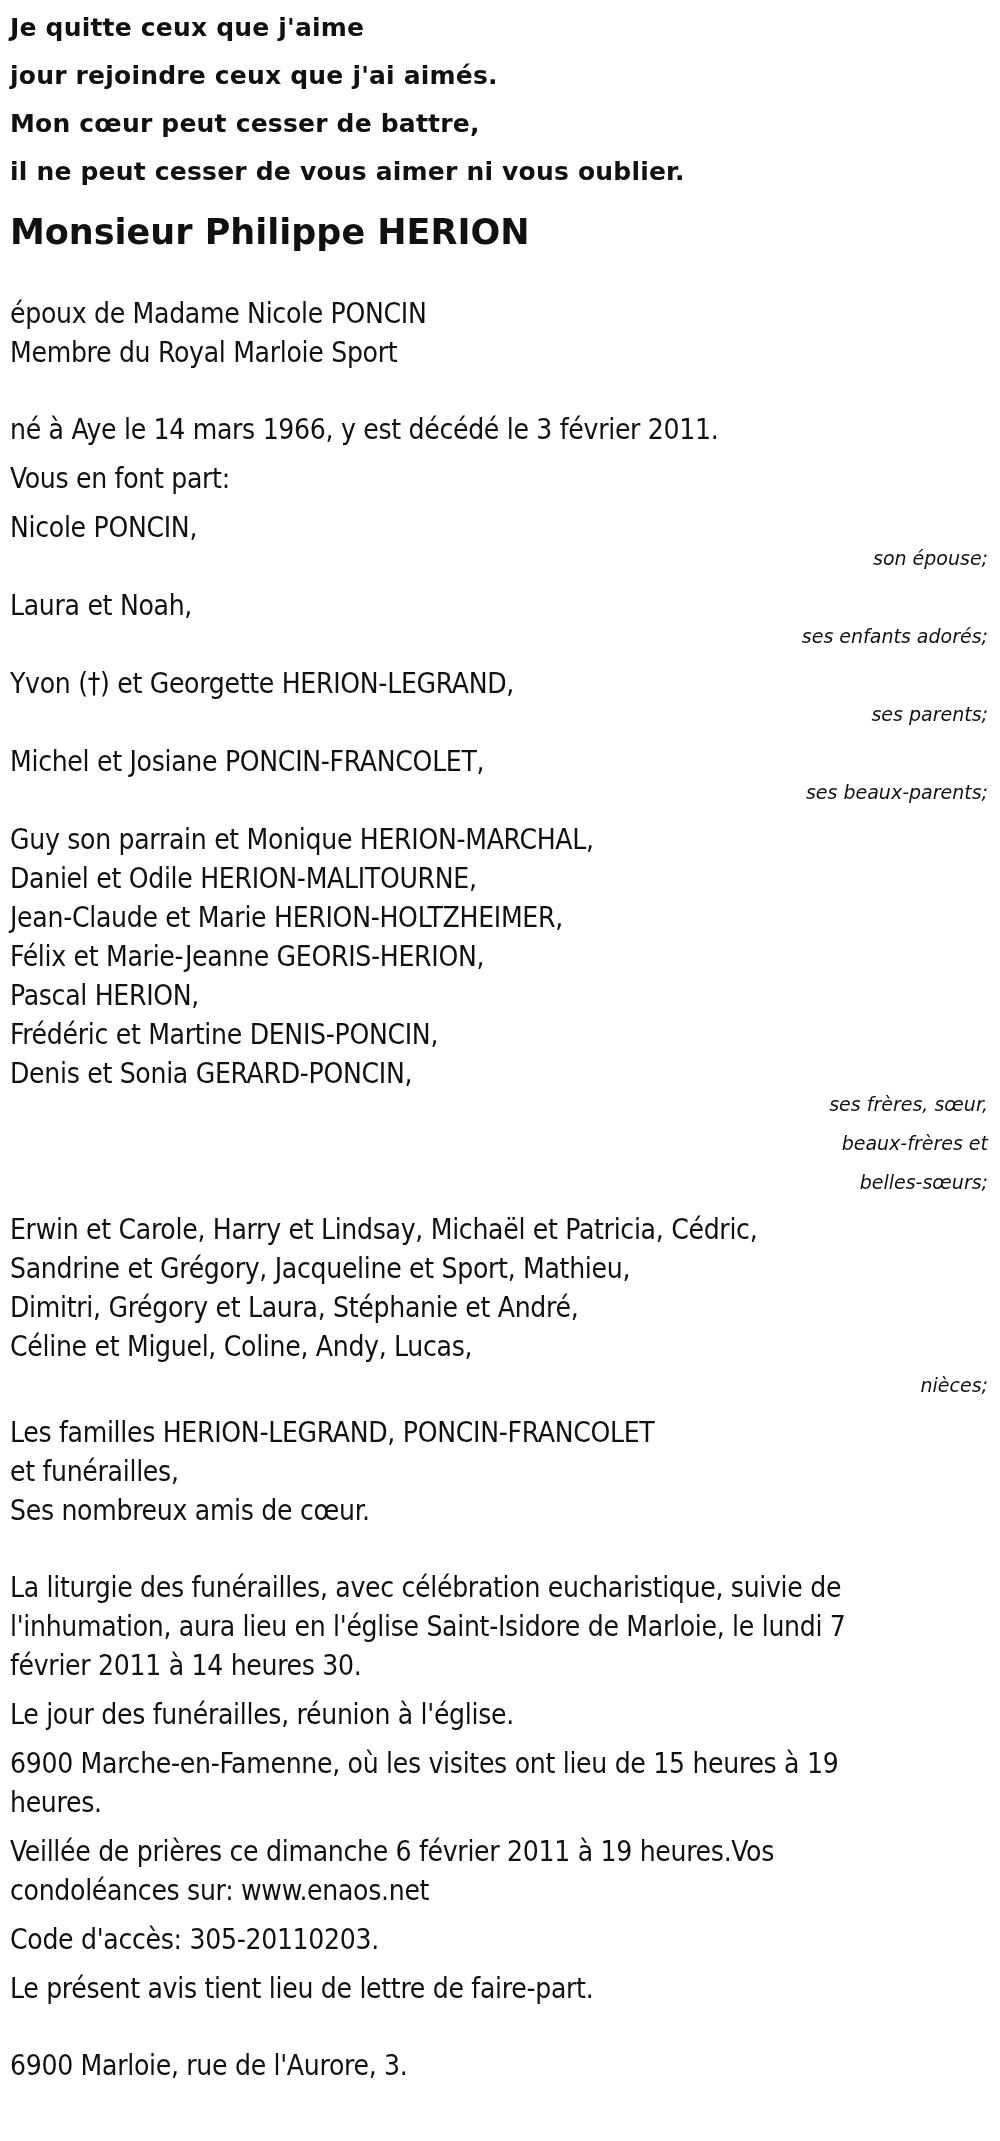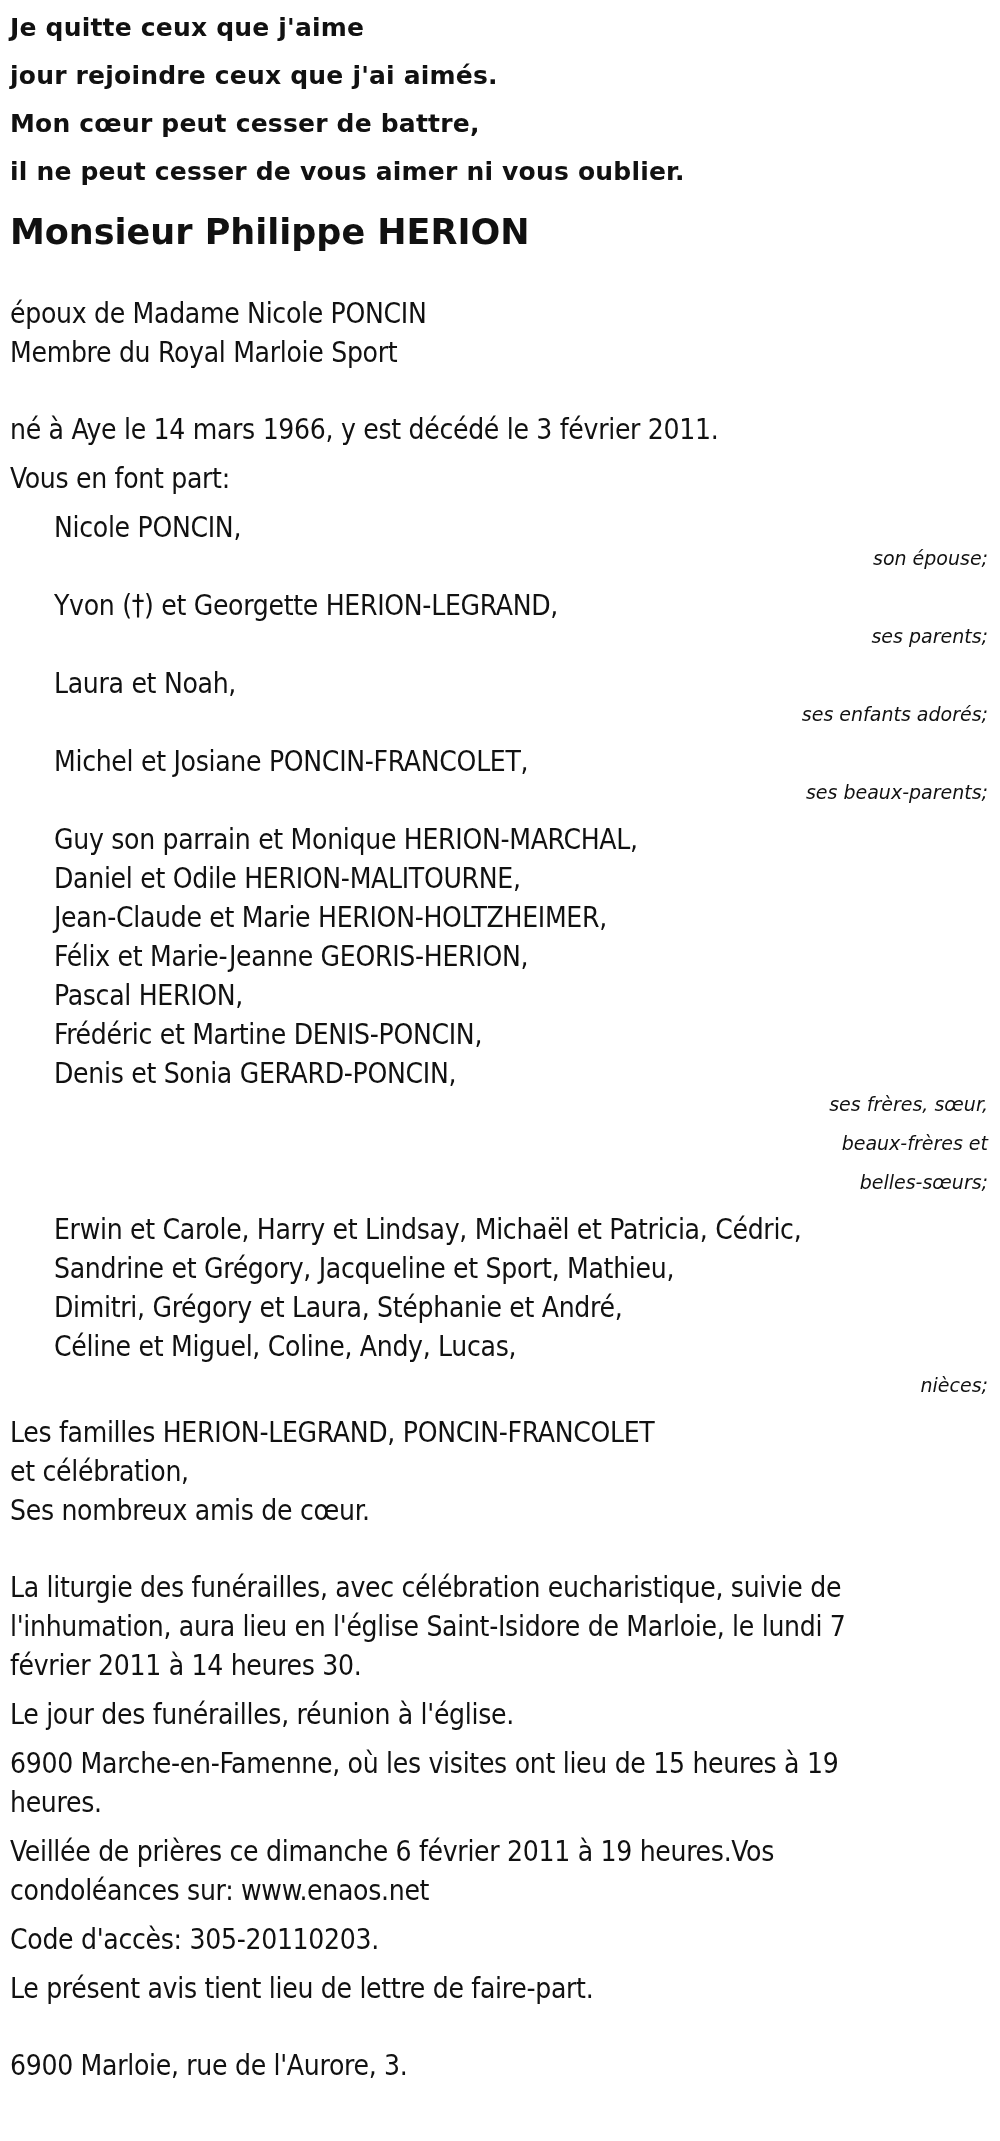--- a/index.html
+++ b/index.html
@@ -8,21 +8,21 @@
     font-family: "DejaVu Sans", sans-serif; color: #111111;
   }
   .page { position: absolute; left: 10px; top: 0; width: 980px; }
   .poem { margin: 8px 0 0 0; }
   .poem-line { font-weight: bold; font-size: 25px; line-height: 40px; height: 40px; margin-bottom: 8px; letter-spacing: 0.2px; }
   .title { font-weight: bold; font-size: 35px; line-height: 44px; margin: 18px 0 40px 0; }
   .line { font-size: 28px; line-height: 39px; font-stretch: condensed; letter-spacing: -0.3px; }
   .gap { height: 38px; }
   .para-gap { margin-bottom: 10px; }
   .relation { font-style: italic; text-align: right; font-size: 19px; line-height: 39px; padding-right: 2px; }
-  .block { margin-bottom: 8px; margin-left: 44px; }
+  .block { margin-bottom: 8px; }
   .bold { font-weight: normal; }
   .rel-tight { margin-top: -8px; }
   .stack .line { margin: 0; }
 </style>
 </head>
 <body>
 
 <div class="page">
 
   <div class="poem">
@@ -40,27 +40,27 @@
 
   <div class="line para-gap">né à Aye le 14 mars 1966, y est décédé le 3 février 2011.</div>
   <div class="line para-gap">Vous en font part:</div>
 
   <div class="block">
     <div class="line">Nicole PONCIN,</div>
     <div class="relation rel-tight">son épouse;</div>
   </div>
 
   <div class="block">
-    <div class="line">Yvon (†) et Georgette HERION-LEGRAND,</div>
-    <div class="relation rel-tight">ses parents;</div>
+    <div class="line">Laura et Noah,</div>
+    <div class="relation rel-tight">ses enfants adorés;</div>
   </div>
 
   <div class="block">
-    <div class="line">Laura et Noah,</div>
-    <div class="relation rel-tight">ses enfants adorés;</div>
+    <div class="line">Yvon (†) et Georgette HERION-LEGRAND,</div>
+    <div class="relation rel-tight">ses parents;</div>
   </div>
 
   <div class="block">
     <div class="line">Michel et Josiane PONCIN-FRANCOLET,</div>
     <div class="relation rel-tight">ses beaux-parents;</div>
   </div>
 
   <div class="block stack">
     <div class="line">Guy son parrain et Monique HERION-MARCHAL,</div>
     <div class="line">Daniel et Odile HERION-MALITOURNE,</div>
@@ -77,21 +77,21 @@
   <div class="block stack">
     <div class="line">Erwin et Carole, Harry et Lindsay, Michaël et Patricia, Cédric,</div>
     <div class="line">Sandrine et Grégory, Jacqueline et Sport, Mathieu,</div>
     <div class="line">Dimitri, Grégory et Laura, Stéphanie et André,</div>
     <div class="line">Céline et Miguel, Coline, Andy, Lucas,</div>
     <div class="relation">nièces;</div>
   </div>
 
   <div class="stack">
     <div class="line">Les familles HERION-LEGRAND, PONCIN-FRANCOLET</div>
-    <div class="line">et célébration,</div>
+    <div class="line">et funérailles,</div>
     <div class="line">Ses nombreux amis de cœur.</div>
   </div>
   <div class="gap"></div>
 
   <div class="stack para-gap">
     <div class="line">La liturgie des funérailles, avec célébration eucharistique, suivie de</div>
     <div class="line"><span>l'inhumation, aura lieu en l'église Saint-Isidore de Marloie, </span><span class="bold">le lundi 7</span></div>
     <div class="line bold">février 2011 à 14 heures 30.</div>
   </div>
 

